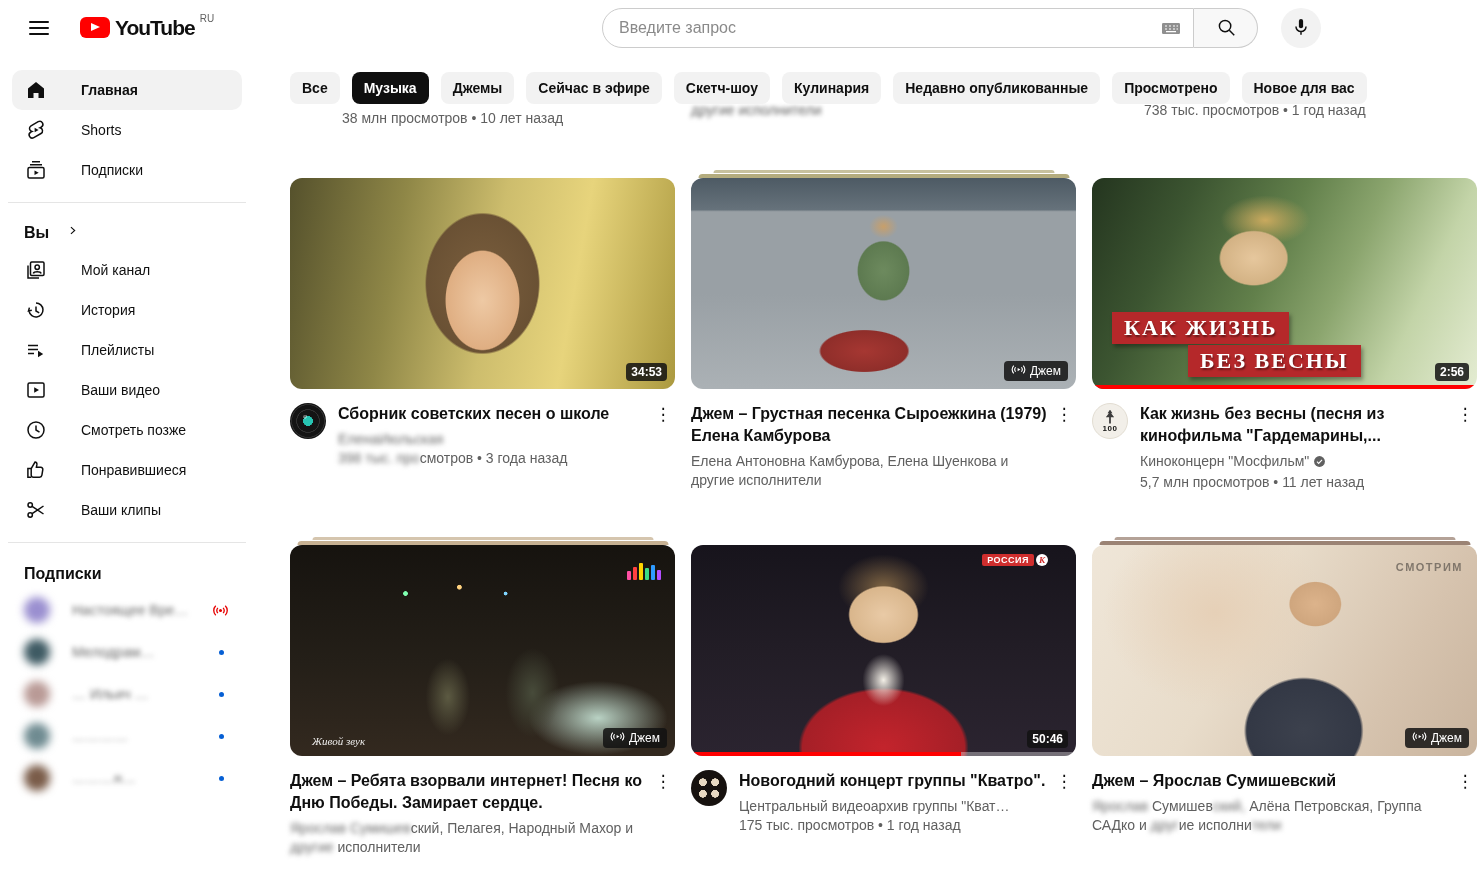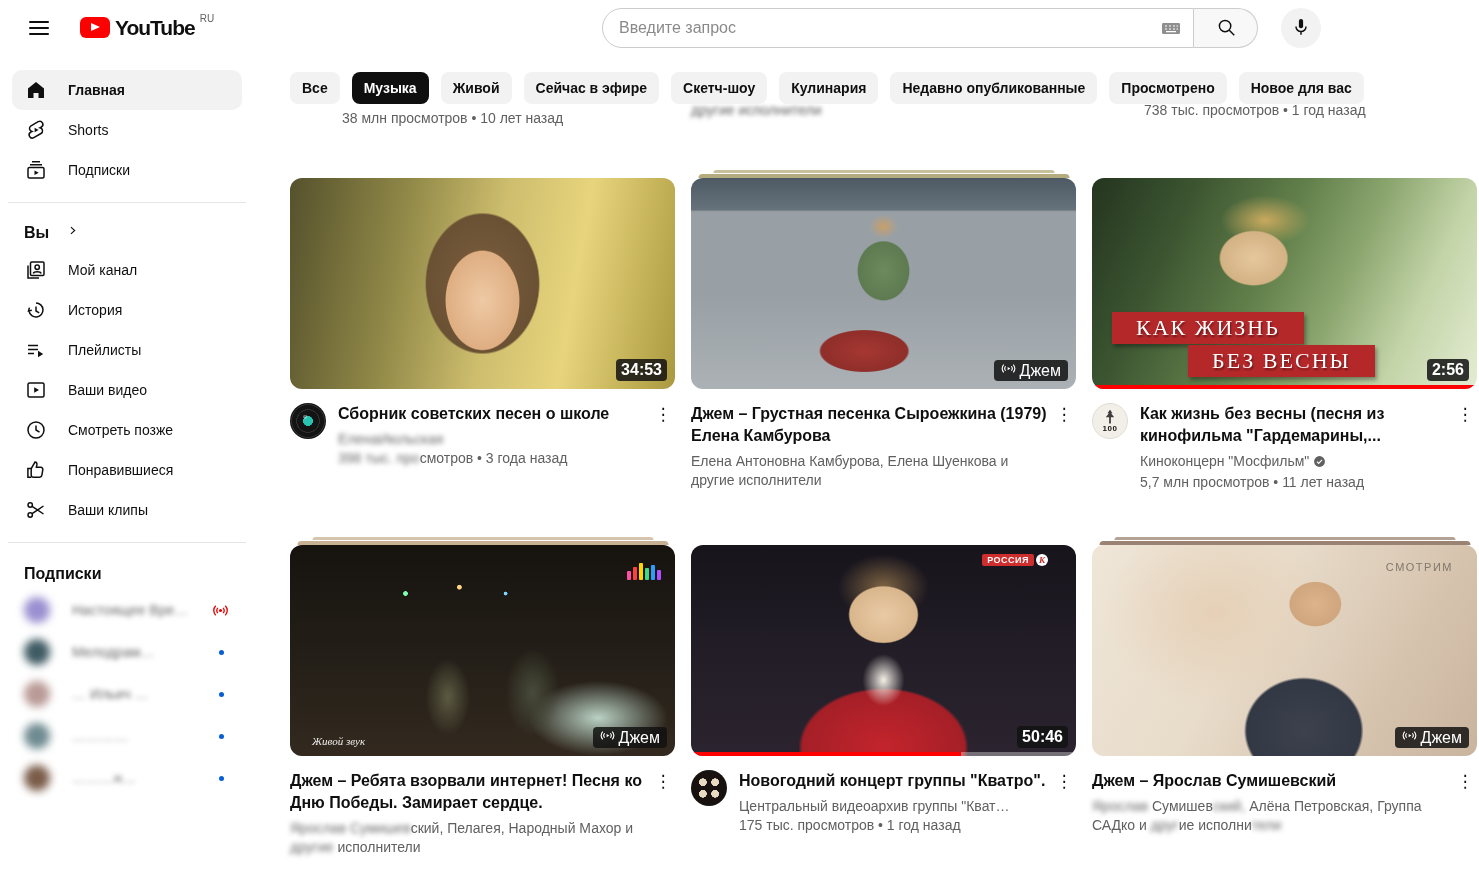--- a/index.html
+++ b/index.html
@@ -28,21 +28,21 @@
   .search-btn{width:64px;border:1px solid #ccc;border-left:none;border-radius:0 20px 20px 0;
               background:#f8f8f8;display:flex;align-items:center;justify-content:center}
   .search-btn svg{width:22px;height:22px}
   .mic-btn{position:absolute;left:1281px;top:8px;width:40px;height:40px;border-radius:50%;
            background:#f2f2f2;display:flex;align-items:center;justify-content:center}
   .mic-btn svg{width:22px;height:22px}
 
   
   .sidebar{position:absolute;top:56px;left:0;width:254px;bottom:0;background:#fff;
            padding:14px 12px 0 12px;overflow:hidden;z-index:30}
-  .side-item{display:flex;align-items:center;gap:20px;height:40px;padding:0 12px;
+  .side-item{display:flex;align-items:center;gap:33px;height:40px;padding:0 12px;
              border-radius:10px;font-size:14px;cursor:pointer;white-space:nowrap}
   .side-item.active{background:#f2f2f2;font-weight:700}
   .side-item .icon{width:24px;height:24px;flex:none;display:flex;align-items:center;justify-content:center}
   .side-item .icon svg{width:24px;height:24px}
   .side-label{flex:1;overflow:hidden;text-overflow:ellipsis}
   .divider{height:1px;background:#e5e5e5;margin:12px -4px}
   .you-row{display:flex;align-items:center;gap:16px;padding:8px 12px;font-size:16px;font-weight:700;cursor:pointer}
   .you-row svg{width:15px;height:15px}
   .section-title{font-size:16px;font-weight:700;padding:10px 12px 6px}
   .sub-item{height:42px;gap:0}
@@ -66,33 +66,33 @@
   .feed-row{position:absolute;left:36px;display:flex;gap:16px}
   .feed-row-2{top:114px}
   .feed-row-3{top:481px}
   .card{width:385px;flex:none}
   .card-head{height:8px;position:relative}
   .card-head.stack i{position:absolute;left:50%;transform:translateX(-50%);background:var(--sc);display:block}
   .card-head.stack i:nth-child(1){top:0;width:calc(100% - 44px);height:3px;border-radius:3px 3px 0 0;opacity:.75}
   .card-head.stack i:nth-child(2){top:4px;width:calc(100% - 14px);height:4px;border-radius:5px 5px 0 0}
   .thumb{position:relative;width:385px;height:211px;border-radius:12px;overflow:hidden;background:#ddd;cursor:pointer}
   .duration,.jam-badge{position:absolute;right:8px;bottom:8px;background:rgba(18,18,18,.85);color:#fff;
-        font-size:16px;font-weight:700;padding:2px 5px;border-radius:4px;display:flex;align-items:center;gap:4px}
+        font-size:12px;font-weight:700;padding:2px 5px;border-radius:4px;display:flex;align-items:center;gap:4px}
   .jam-badge{padding:1px 7px;font-weight:500}
   .jam-badge svg{width:15px;height:15px}
   .progress-track{position:absolute;left:0;right:0;bottom:0;height:4px;background:rgba(255,255,255,.35)}
   .progress-fill{height:100%;background:#f00}
   .banner{position:absolute;background:#b5282a;color:#fff;font-family:"Liberation Serif","DejaVu Serif",serif;
-          font-weight:400;font-size:22px;letter-spacing:2px;padding:3px 24px;white-space:nowrap;
+          font-weight:700;font-size:22px;letter-spacing:2px;padding:3px 12px;white-space:nowrap;
           text-shadow:1px 2px 2px rgba(0,0,0,.45);box-shadow:2px 3px 4px rgba(0,0,0,.35)}
   .banner-0{left:20px;top:134px}
   .banner-1{left:96px;top:167px}
   .wm{position:absolute;color:#fff;font-size:11px;opacity:.92;white-space:nowrap}
   .wm-bl{left:22px;bottom:9px;font-style:italic;font-family:"Liberation Serif","DejaVu Serif",serif}
-  .wm-tr{right:24px;top:16px;color:#6b635a;opacity:.8;font-weight:400;letter-spacing:1.5px}
+  .wm-tr{right:14px;top:16px;color:#6b635a;opacity:.8;font-weight:700;letter-spacing:1.5px}
   .eq{position:absolute;top:18px;right:14px;display:flex;align-items:flex-end;gap:2px}
   .eq i{width:4px;border-radius:1px;display:block}
   .corner-badge{position:absolute;top:9px;right:28px;display:flex;align-items:center;gap:2px}
   .corner-badge .ros{background:#cf2e2e;color:#fff;font-size:9px;font-weight:700;padding:1px 5px;
                      border-radius:2px;letter-spacing:.5px}
   .corner-badge .kk{width:12px;height:12px;border-radius:50%;background:#fff;color:#cf2e2e;font-size:9px;
                     font-weight:700;font-style:italic;display:flex;align-items:center;justify-content:center;
                     font-family:"Liberation Serif",serif}
   .meta{display:flex;margin-top:14px}
   .avatar{width:36px;height:36px;border-radius:50%;margin-right:12px;flex:none;cursor:pointer;
@@ -340,21 +340,21 @@
         <span class="side-label blurred-text">………н…</span>
         <span class="sub-badge dot"></span>
       </div>
     </div>
 </nav>
 
 <main class="main">
   <div class="chipbar">
       <button class="chip">Все</button>
       <button class="chip chip-selected">Музыка</button>
-      <button class="chip">Живой</button>
+      <button class="chip">Джемы</button>
       <button class="chip">Сейчас в эфире</button>
       <button class="chip">Скетч-шоу</button>
       <button class="chip">Кулинария</button>
       <button class="chip">Недавно опубликованные</button>
       <button class="chip">Просмотрено</button>
       <button class="chip">Новое для вас</button>
     </div>
   <div class="feed-row-top">
       <div class="toprow-meta" style="left: 52px; margin-top: 8px;">38 млн просмотров • 10 лет назад</div>
       <div class="toprow-meta blur-light" style="left: 401px;">другие исполнители</div>

